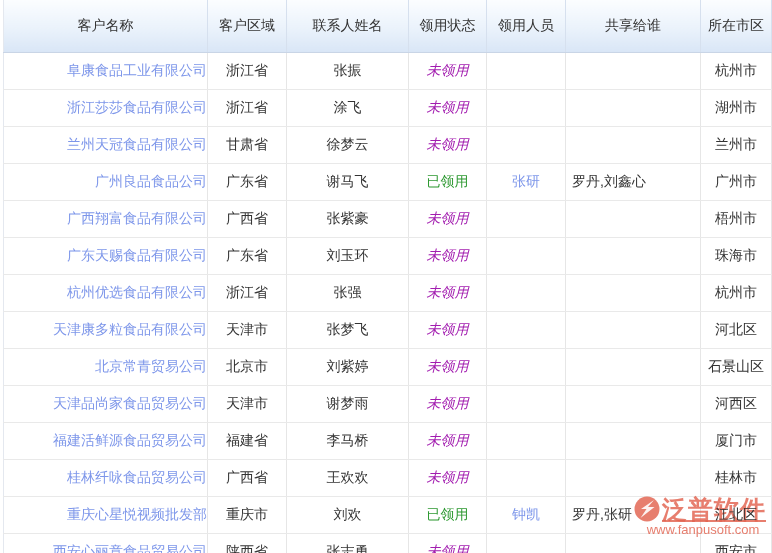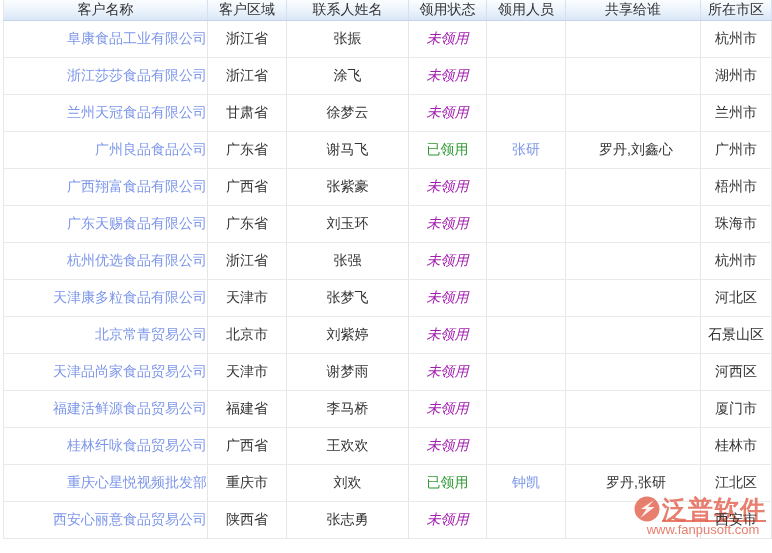--- a/index.html
+++ b/index.html
@@ -15,37 +15,37 @@
     border-left: 1px solid #e4e8ef; border-right: 1px solid #e4e4e4;
   }
   col.w-name    { width: 204px; }
   col.w-region  { width: 79px;  }
   col.w-contact { width: 122px; }
   col.w-status  { width: 78px;  }
   col.w-claimer { width: 79px;  }
   col.w-shared  { width: 135px; }
   col.w-city    { width: 71px;  }
   thead th {
-    height: 20px;
+    height: 52px;
     background: linear-gradient(to bottom, #fbfdff 0%, #eaf2fb 55%, #d9e6f6 100%);
     border-bottom: 1px solid #c9d5e6;
     border-right: 1px solid #d6e0ee;
     font-size: 14px; font-weight: 400; color: #333;
     text-align: center; white-space: nowrap; overflow: hidden;
   }
   tbody td {
     height: 37px;
     background: #ffffff;
     border-bottom: 1px solid #e9e9e9;
     border-right: 1px solid #e6e6e6;
     font-size: 14px; color: #333;
     text-align: center; white-space: nowrap; overflow: hidden;
   }
   tbody td.al { text-align: right; padding-left: 10px; }
-  tbody td.shared-cell { text-align: center; padding-left: 6px; }
+  tbody td.shared-cell { text-align: left; padding-left: 6px; }
   .ct { position: relative; z-index: 3; }
   .link { color: #7d96ea; cursor: pointer; }
   .st-unclaimed { color: #a21caf; font-style: italic; }
   .st-claimed { color: #2e9932; }
   
   .watermark {
     position: absolute; z-index: 2; left: 634px; top: 494px;
     width: 138px; text-align: center; pointer-events: none;
     color: rgba(226,98,78,0.82);
   }

